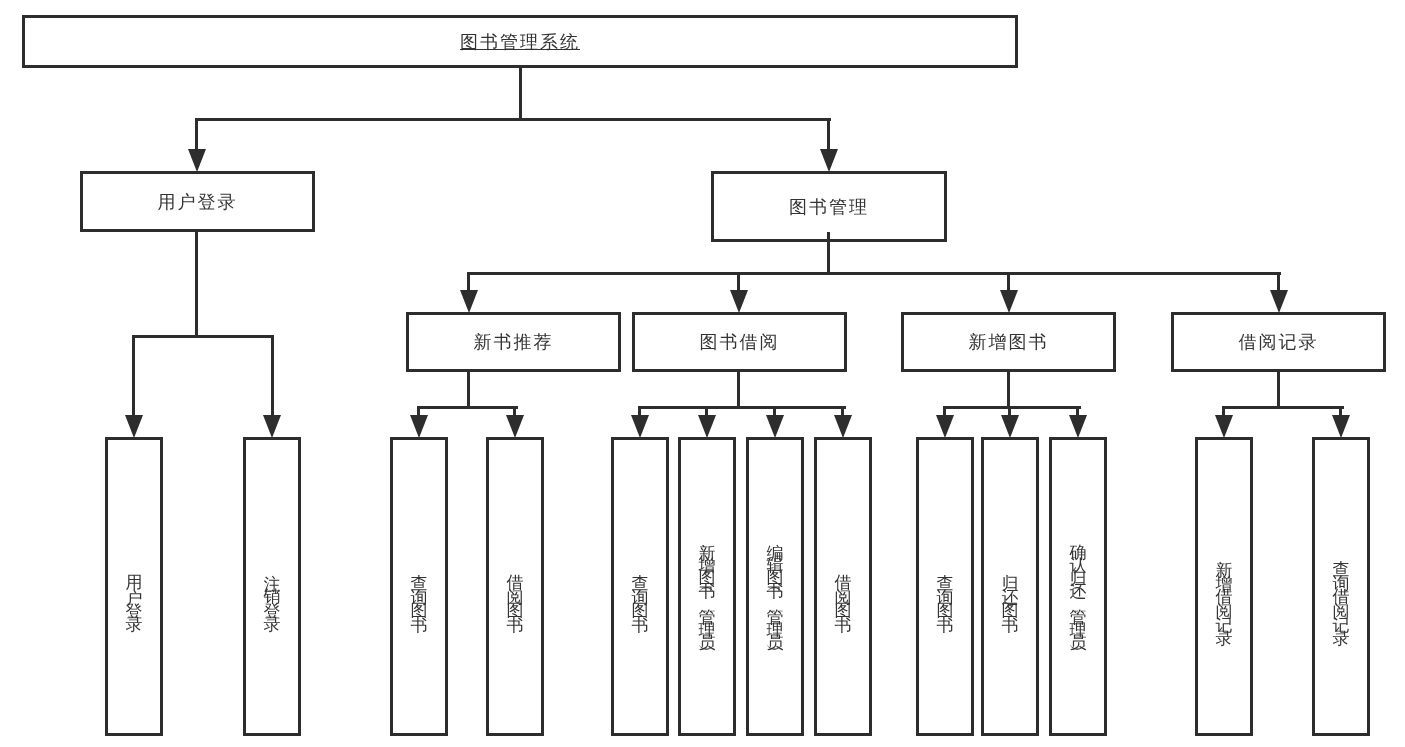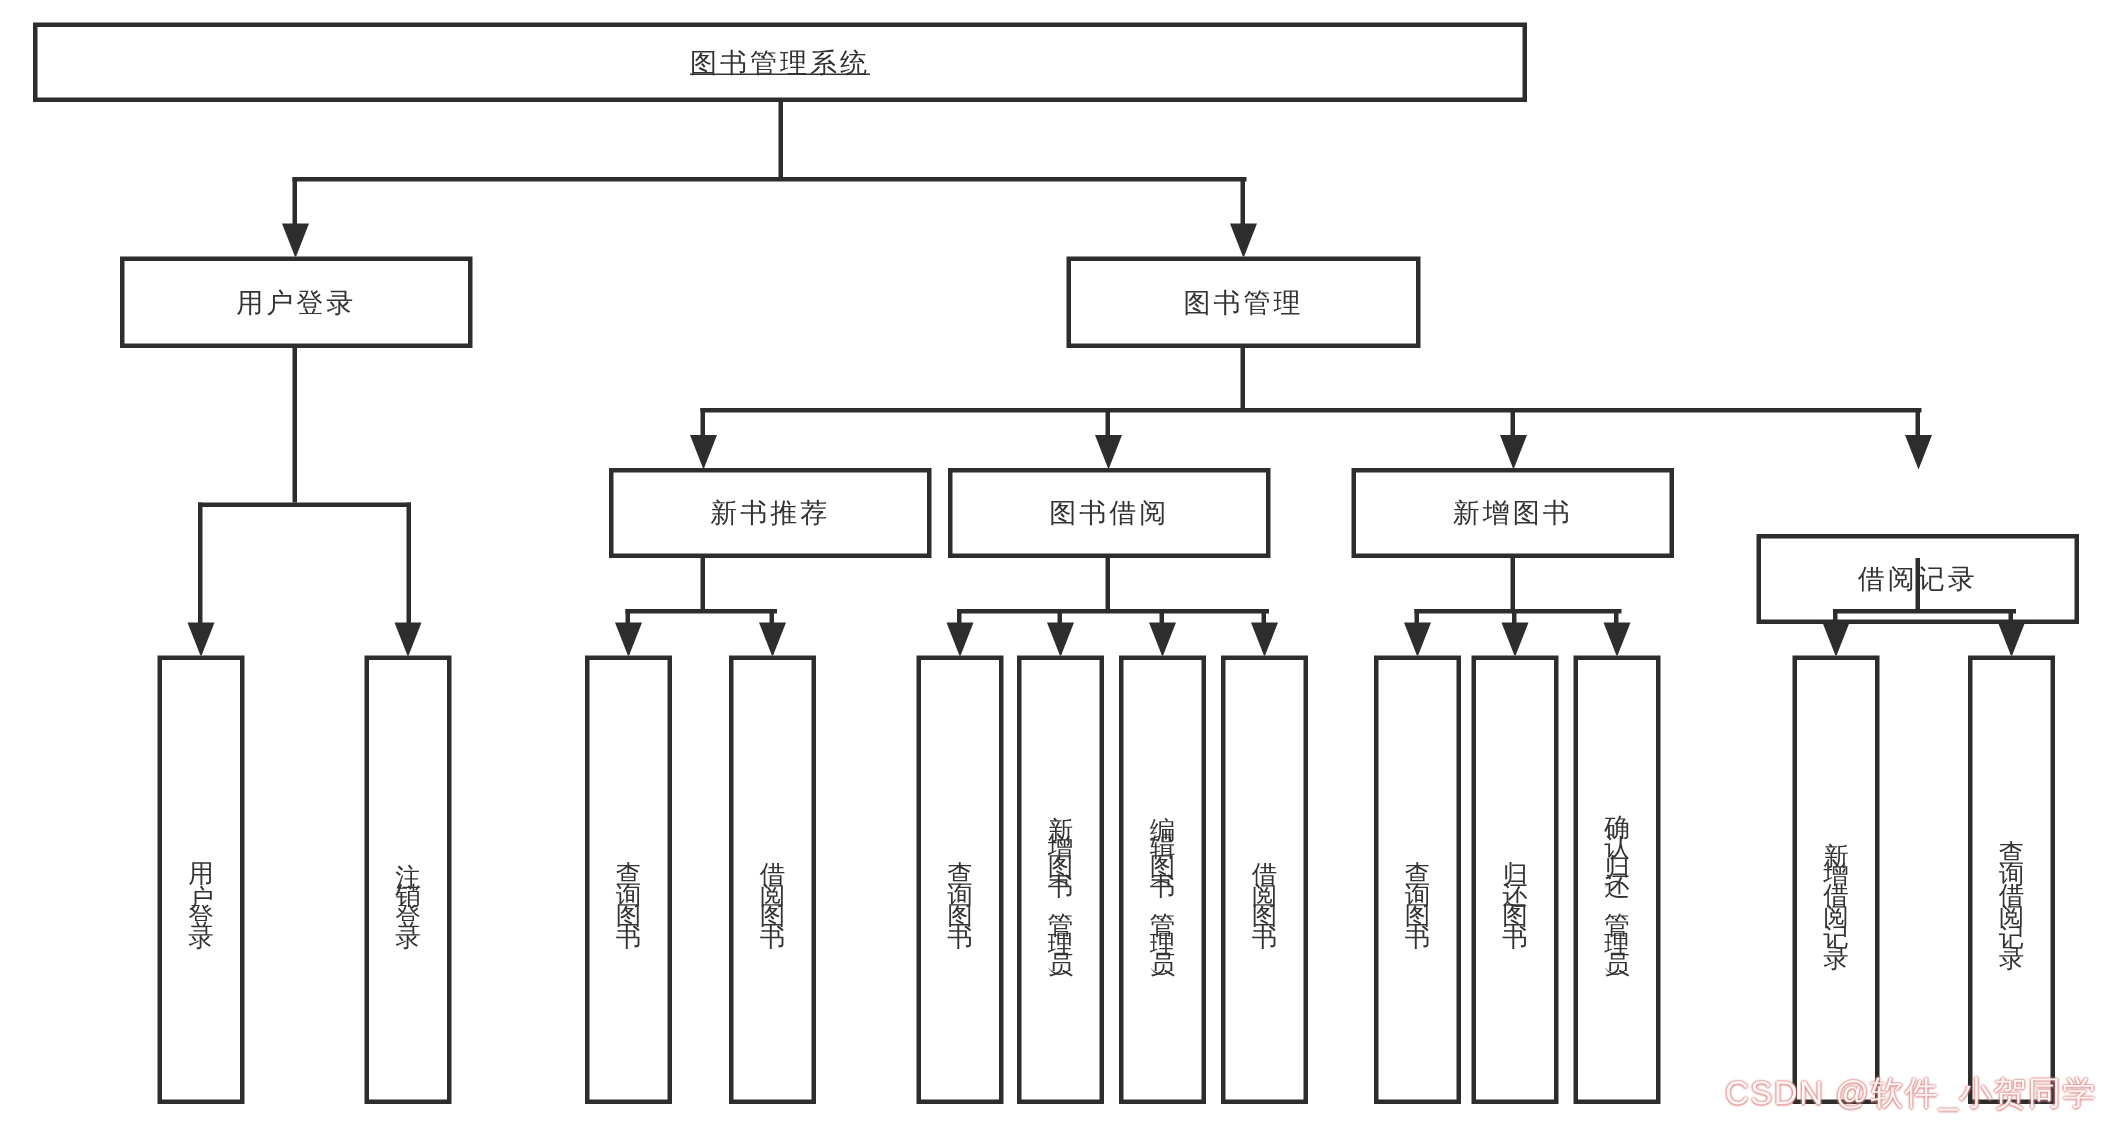--- a/index.html
+++ b/index.html
@@ -46,21 +46,21 @@
   <div class="vline" style="left:519px;top:68px;height:50px;"></div>
   <div class="hline" style="left:195px;top:118px;width:636px;"></div>
   <div class="vline" style="left:195px;top:118px;height:34px;"></div>
   <div class="arrow" style="left:188px;top:149px;"></div>
   <div class="vline" style="left:827px;top:118px;height:34px;"></div>
   <div class="arrow" style="left:820px;top:149px;"></div>
 
   <div class="box" style="left:80px;top:171px;width:235px;height:61px;">
       <span>用户登录</span>
     </div>
-  <div class="box" style="left:711px;top:171px;width:236px;height:61px;">
+  <div class="box" style="left:711px;top:171px;width:236px;height:71px;">
       <span>图书管理</span>
     </div>
 
   <div class="vline" style="left:195px;top:232px;height:103px;"></div>
   <div class="hline" style="left:132px;top:335px;width:142px;"></div>
   <div class="vline" style="left:132px;top:335px;height:83px;"></div>
   <div class="arrow" style="left:125px;top:415px;"></div>
   <div class="vline" style="left:271px;top:335px;height:83px;"></div>
   <div class="arrow" style="left:263px;top:415px;"></div>
 
@@ -77,21 +77,21 @@
 
   <div class="box" style="left:362px;top:312px;width:215px;height:60px;margin-left:44px;">
       <span>新书推荐</span>
     </div>
   <div class="box" style="left:632px;top:312px;width:215px;height:60px;">
       <span>图书借阅</span>
     </div>
   <div class="box" style="left:901px;top:312px;width:215px;height:60px;">
       <span>新增图书</span>
     </div>
-  <div class="box" style="left:1171px;top:312px;width:215px;height:60px;margin-top:44px;">
+  <div class="box" style="left:1171px;top:312px;width:215px;height:60px;">
       <span>借阅记录</span>
     </div>
 
   <div class="vline" style="left:467px;top:372px;height:34px;"></div>
   <div class="hline" style="left:417px;top:406px;width:101px;"></div>
   <div class="vline" style="left:417px;top:406px;height:12px;"></div>
   <div class="arrow" style="left:410px;top:415px;"></div>
   <div class="vline" style="left:513px;top:406px;height:12px;"></div>
   <div class="arrow" style="left:506px;top:415px;"></div>
 
@@ -159,15 +159,14 @@
       <span>确认归还（管理员）</span>
     </div>
 
   <div class="box vbox" style="left:1195px;top:437px;width:58px;height:299px;">
       <span>新增借阅记录</span>
     </div>
   <div class="box vbox" style="left:1312px;top:437px;width:58px;height:299px;">
       <span>查询借阅记录</span>
     </div>
 
-  <div class="watermark">CSDN @软件_小贺同学</div>
 
 </div>
 
 </body></html>

